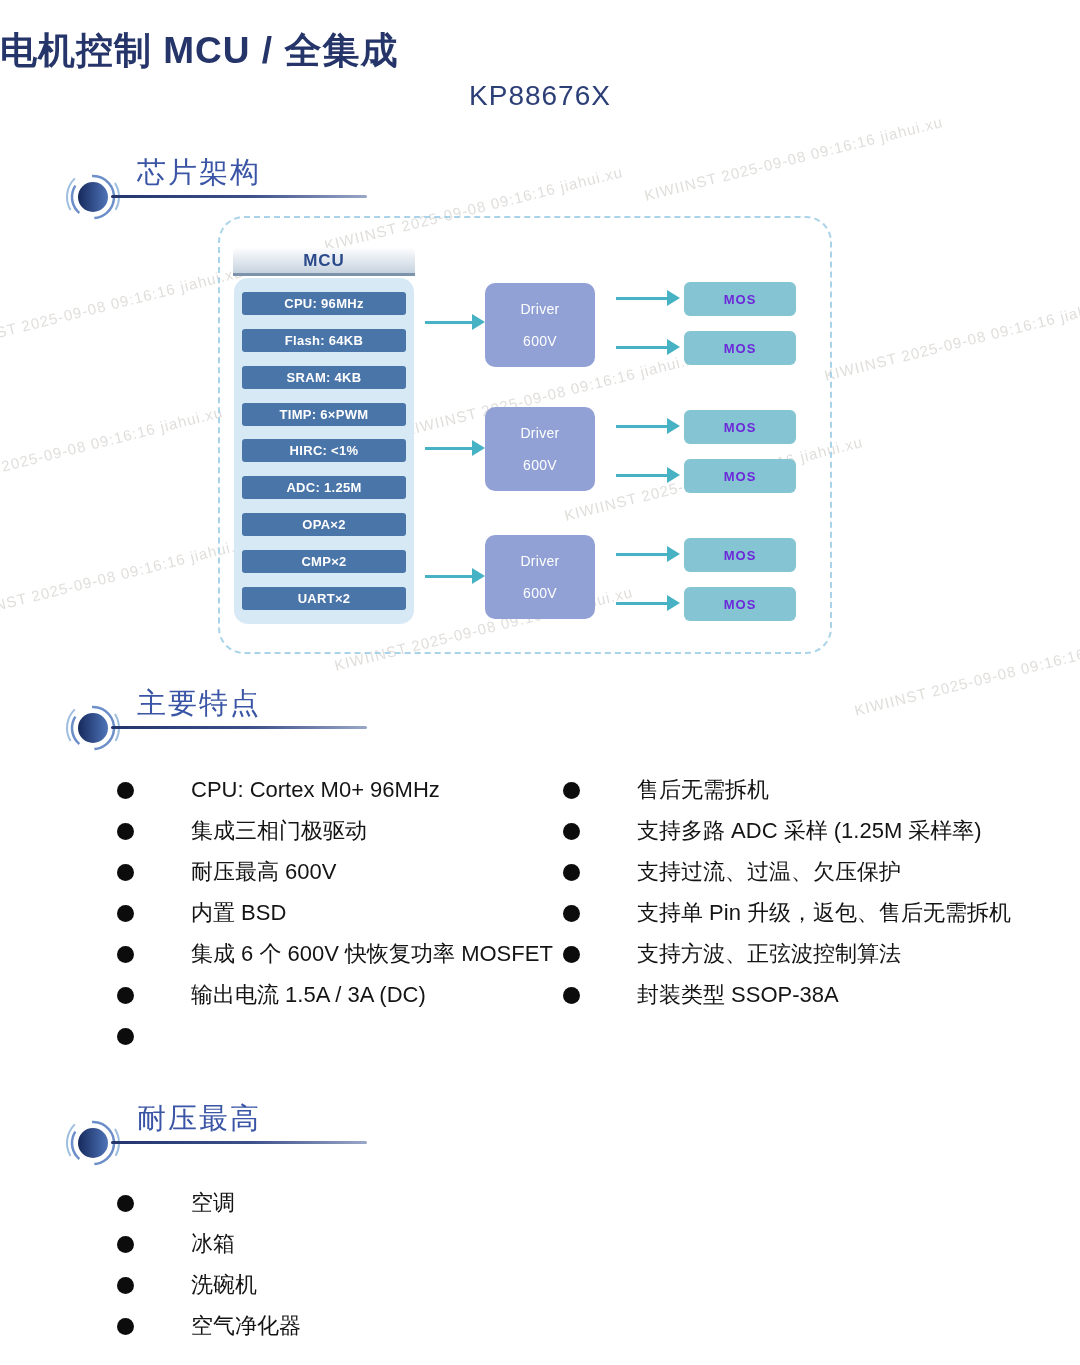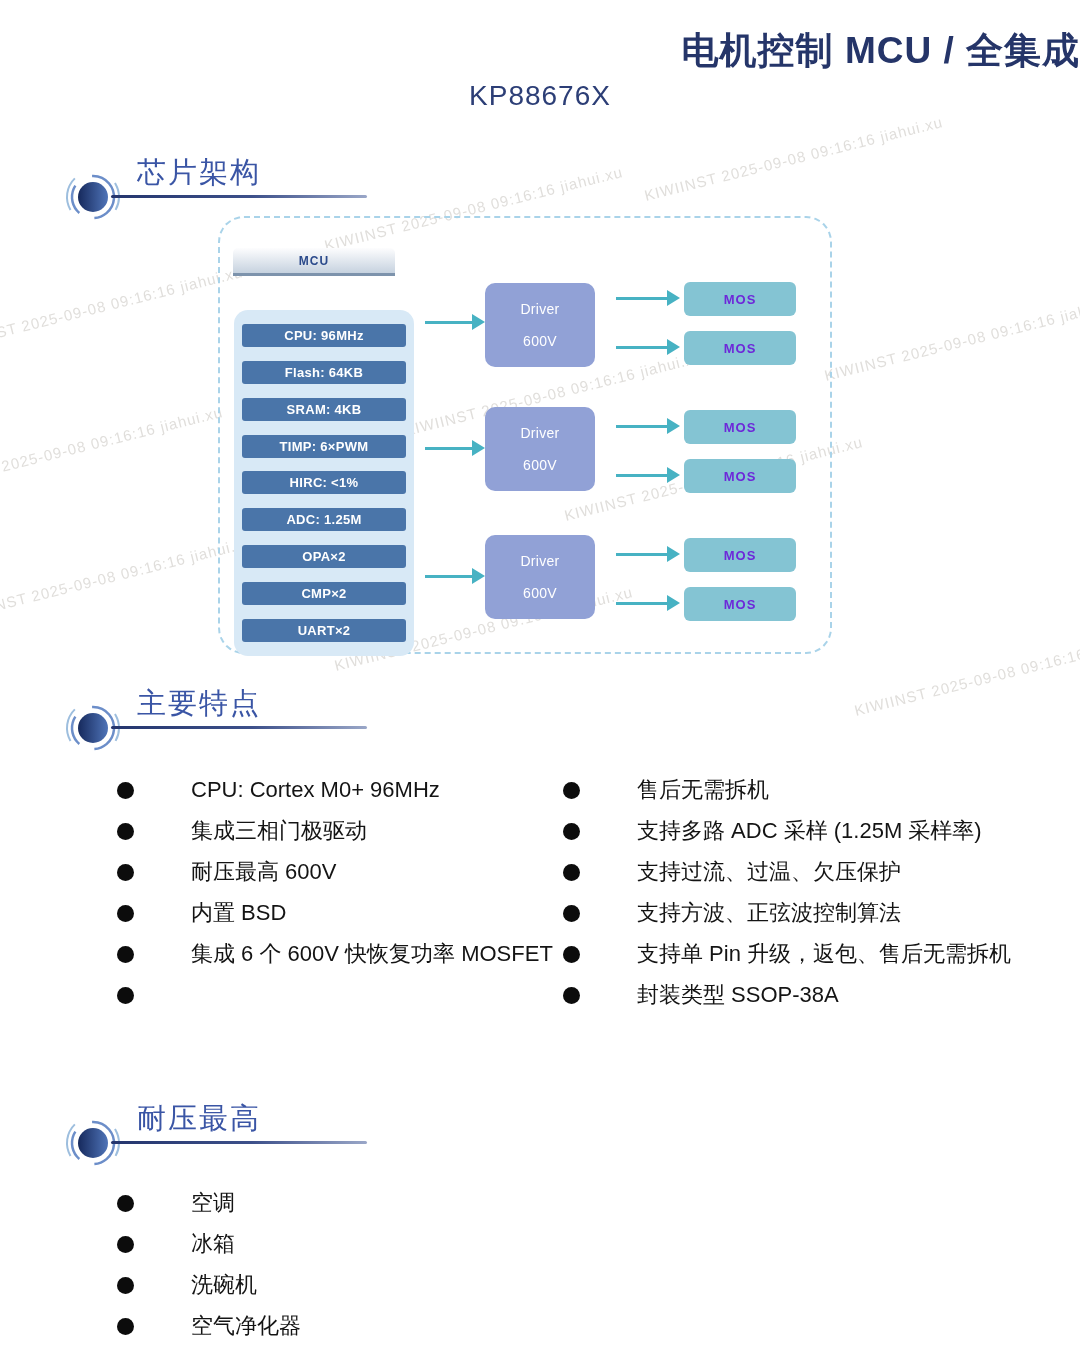--- a/index.html
+++ b/index.html
@@ -2,43 +2,43 @@
 <html><head>
 <meta charset="utf-8">
 <style>
   html,body{margin:0;padding:0;background:#ffffff;}
   .page{
     position:relative;width:1080px;height:1365px;overflow:hidden;background:#ffffff;
     font-family:"Liberation Sans","DejaVu Sans",sans-serif;color:#141414;
   }
   
   .page-title{
-    position:absolute;top:26px;left:0;width:1080px;text-align:right;
+    position:absolute;top:26px;left:0;width:1080px;text-align:left;
     font-size:37px;font-weight:bold;color:#253569;letter-spacing:1px;
   }
   .page-subtitle{
     position:absolute;top:80px;left:0;width:1080px;text-align:center;
     font-size:28px;font-weight:400;color:#2c3e76;letter-spacing:1px;
   }
   
   .section-head{position:absolute;left:55px;width:420px;height:92px;}
   .sec-icon{position:absolute;left:8px;top:12px;}
   .sec-title{position:absolute;left:82px;top:0px;font-size:29px;color:#3a55a5;font-weight:500;letter-spacing:2px;}
   .sec-line{position:absolute;left:56px;top:42px;width:256px;height:3px;border-radius:2px;
     background:linear-gradient(90deg,#24356d 0%,#3d508a 55%,#9aa7c8 100%);}
   
   .diagram{position:absolute;left:218px;top:216px;width:610px;height:434px;
     border:2px dashed #a9d3e9;border-radius:26px;}
-  .mcu-header{position:absolute;left:13px;top:30px;width:162px;height:25px;
+  .mcu-header{position:absolute;left:13px;top:30px;width:182px;height:25px;
     background:linear-gradient(#fdfdfe,#c6d2df);border-bottom:3px solid #7d93ac;
     border-radius:5px 5px 0 0;display:flex;align-items:center;justify-content:center;
-    color:#2b4a8b;font-weight:bold;font-size:12px;letter-spacing:1px;}
+    color:#2b4a8b;font-weight:bold;font-size:17px;letter-spacing:1px;}
   .mcu-body{position:absolute;left:14px;top:60px;width:180px;height:346px;
     background:#d8e9f6;border-radius:14px;display:flex;flex-direction:column;
-    justify-content:space-evenly;align-items:center;margin-top:32px;}
+    justify-content:space-evenly;align-items:center;}
   .mcu-block{width:164px;height:23px;background:#4a75a9;border-radius:3px;
     color:#ffffff;font-size:13px;font-weight:600;display:flex;align-items:center;justify-content:center;
     letter-spacing:.3px;}
   .driver-box{position:absolute;left:265px;width:110px;height:84px;background:#91a1d6;
     border-radius:10px;color:#ffffff;display:flex;flex-direction:column;align-items:center;
     justify-content:center;gap:16px;font-size:14px;font-weight:500;letter-spacing:.3px;}
   .mos-box{position:absolute;left:464px;width:112px;height:34px;background:#84c4d3;
     border-radius:6px;color:#6d28d9;display:flex;align-items:center;justify-content:center;
     font-size:13px;font-weight:600;letter-spacing:1px;}
   .arrow{position:absolute;height:3px;background:#47b2c3;}
@@ -166,43 +166,47 @@
       <div class="li">
           <span class="dot"></span>
           <span class="li-text">内置 BSD</span>
         </div>
       <div class="li">
           <span class="dot"></span>
           <span class="li-text">集成 6 个 600V 快恢复功率 MOSFET</span>
         </div>
       <div class="li">
           <span class="dot"></span>
+          <span class="li-text">输出电流 1.5A / 3A (DC)</span>
+        </div>
+      <div class="li">
+          <span class="dot"></span>
         </div>
     </div>
 
     <div class="list" style="left:563px;top:779px">
       <div class="li">
           <span class="dot"></span>
           <span class="li-text">售后无需拆机</span>
         </div>
       <div class="li">
           <span class="dot"></span>
           <span class="li-text">支持多路 ADC 采样 (1.25M 采样率)</span>
         </div>
       <div class="li">
           <span class="dot"></span>
           <span class="li-text">支持过流、过温、欠压保护</span>
         </div>
       <div class="li">
           <span class="dot"></span>
+          <span class="li-text">支持单 Pin 升级，返包、售后无需拆机</span>
+        </div>
+      <div class="li">
+          <span class="dot"></span>
           <span class="li-text">支持方波、正弦波控制算法</span>
-        </div>
-      <div class="li">
-          <span class="dot"></span>
-          <span class="li-text">支持单 Pin 升级，返包、售后无需拆机</span>
         </div>
       <div class="li">
           <span class="dot"></span>
           <span class="li-text">封装类型 SSOP-38A</span>
         </div>
     </div>
 
     <div class="section-head" style="top:1099px">
       <svg class="sec-icon" width="64" height="64" viewBox="0 0 64 64">
         <circle cx="30" cy="32" r="15" fill="url(#gcircle)"></circle>

